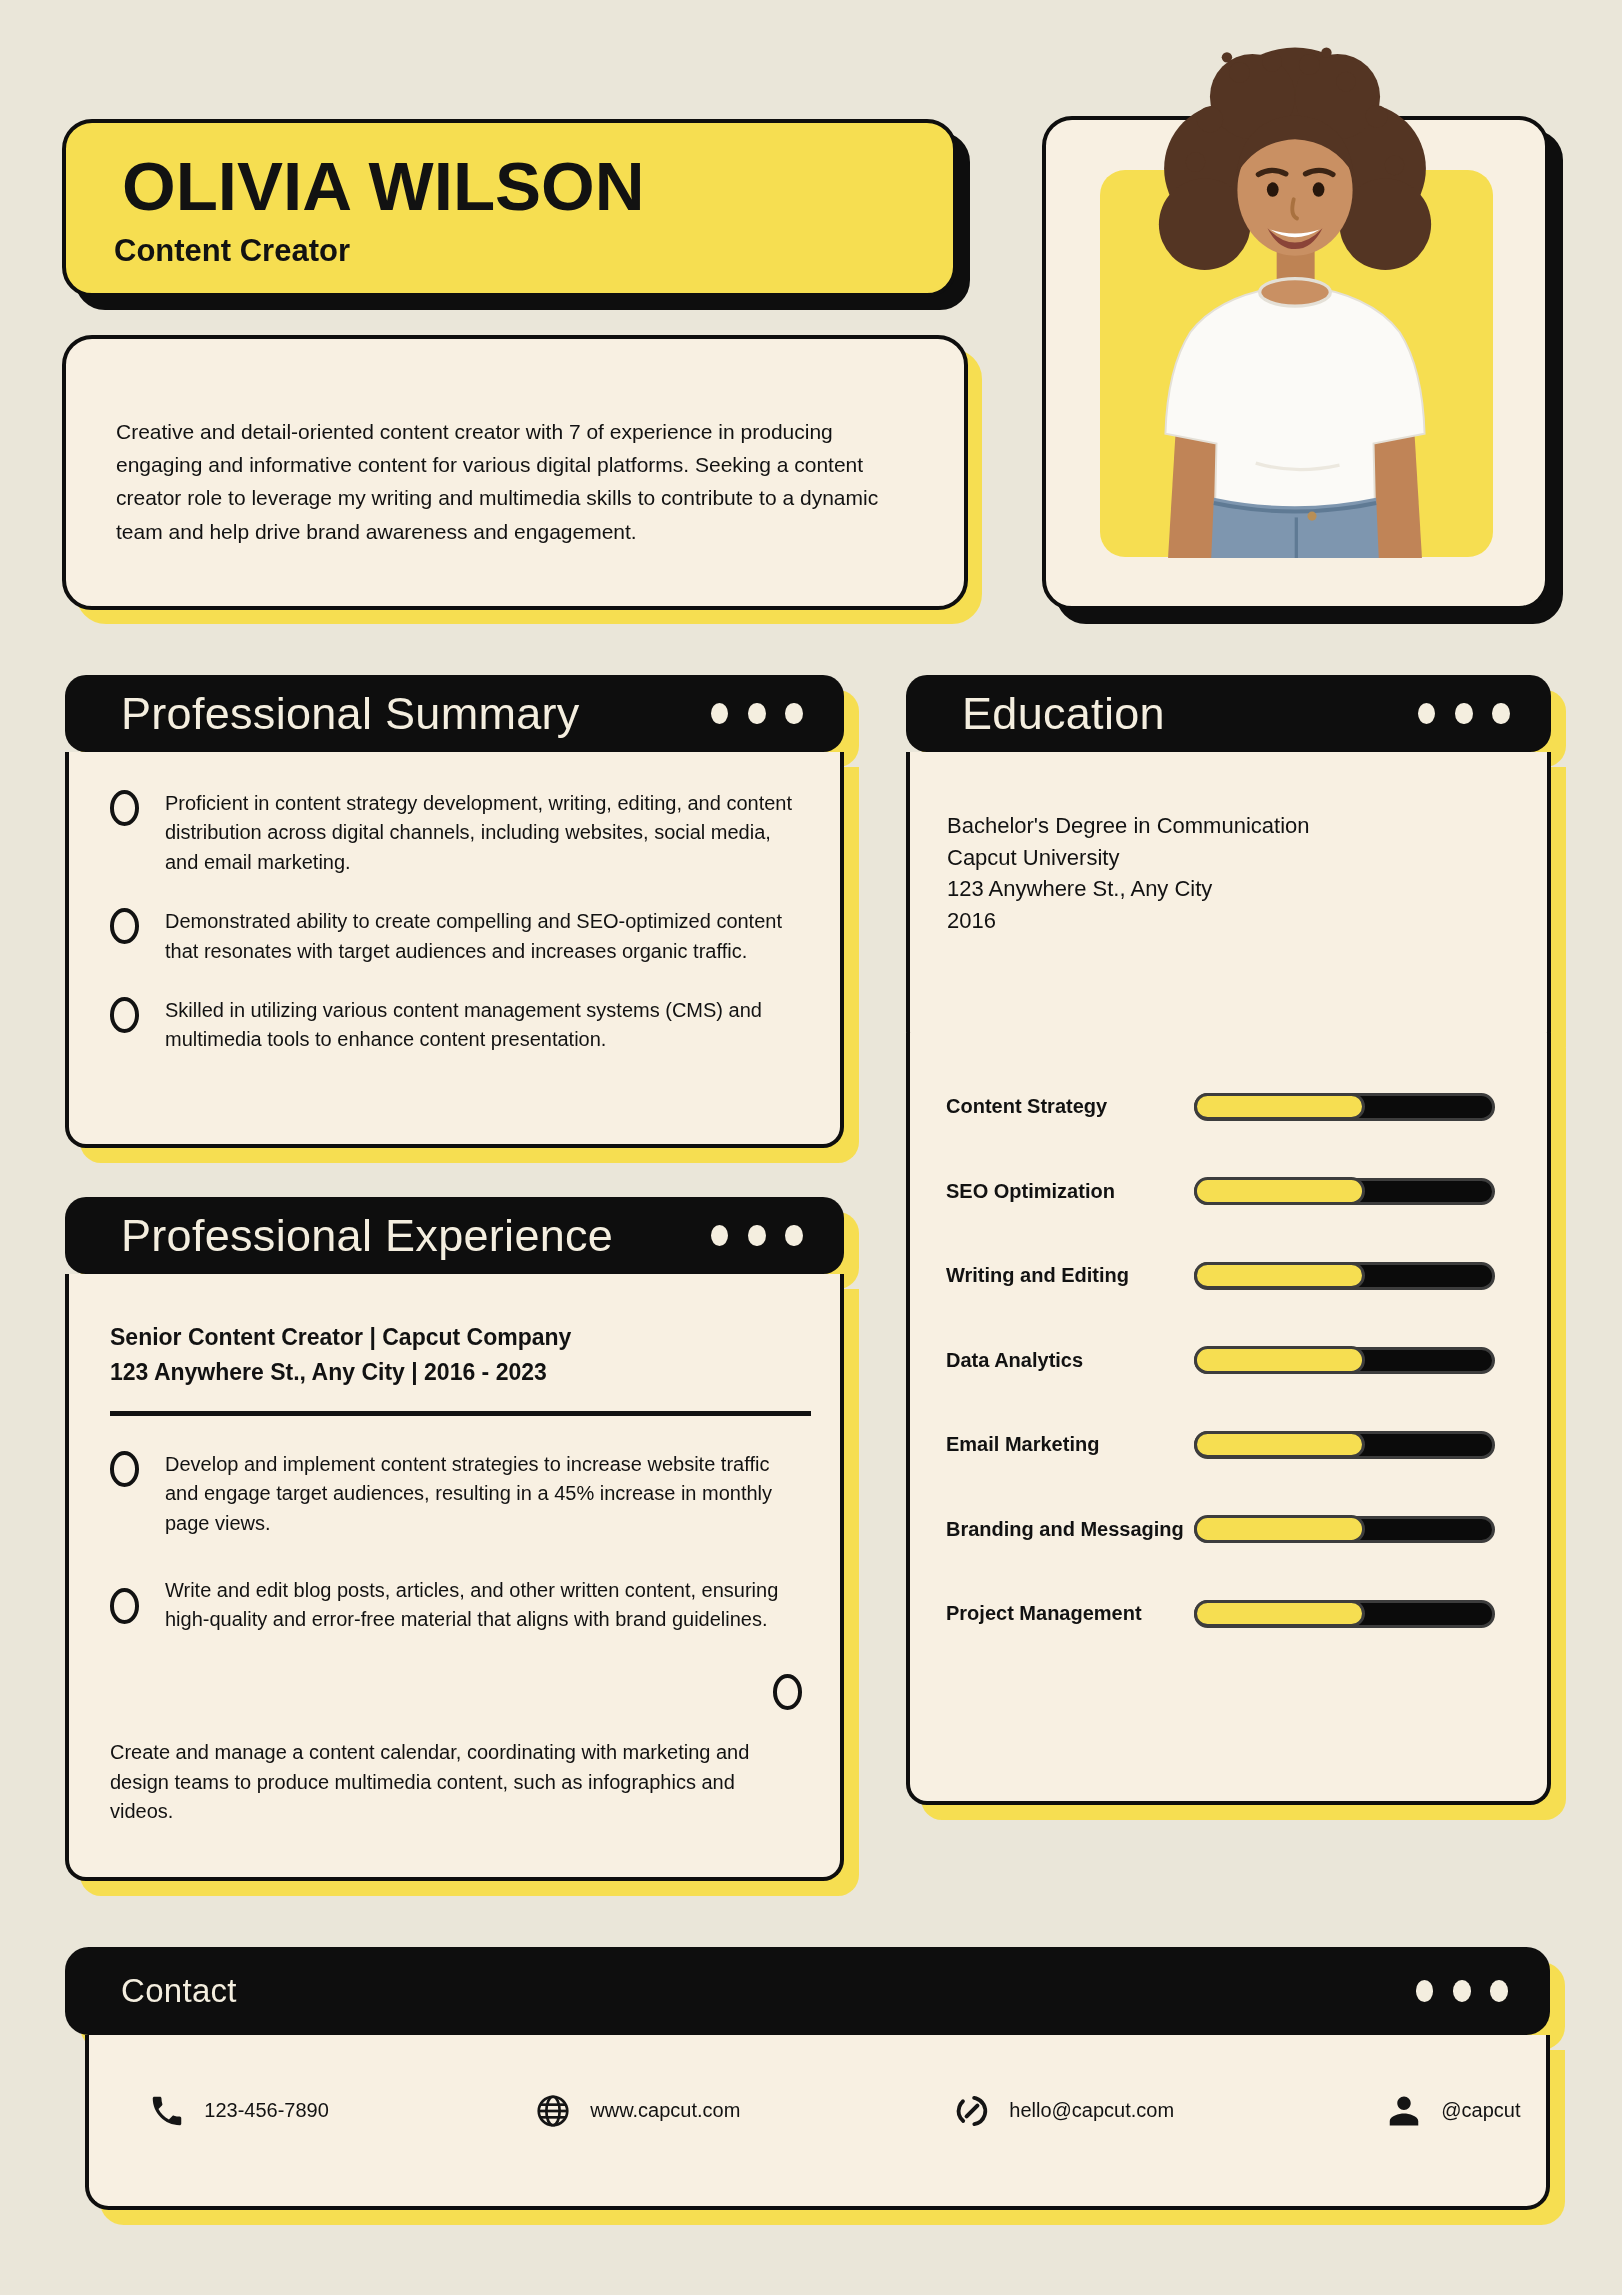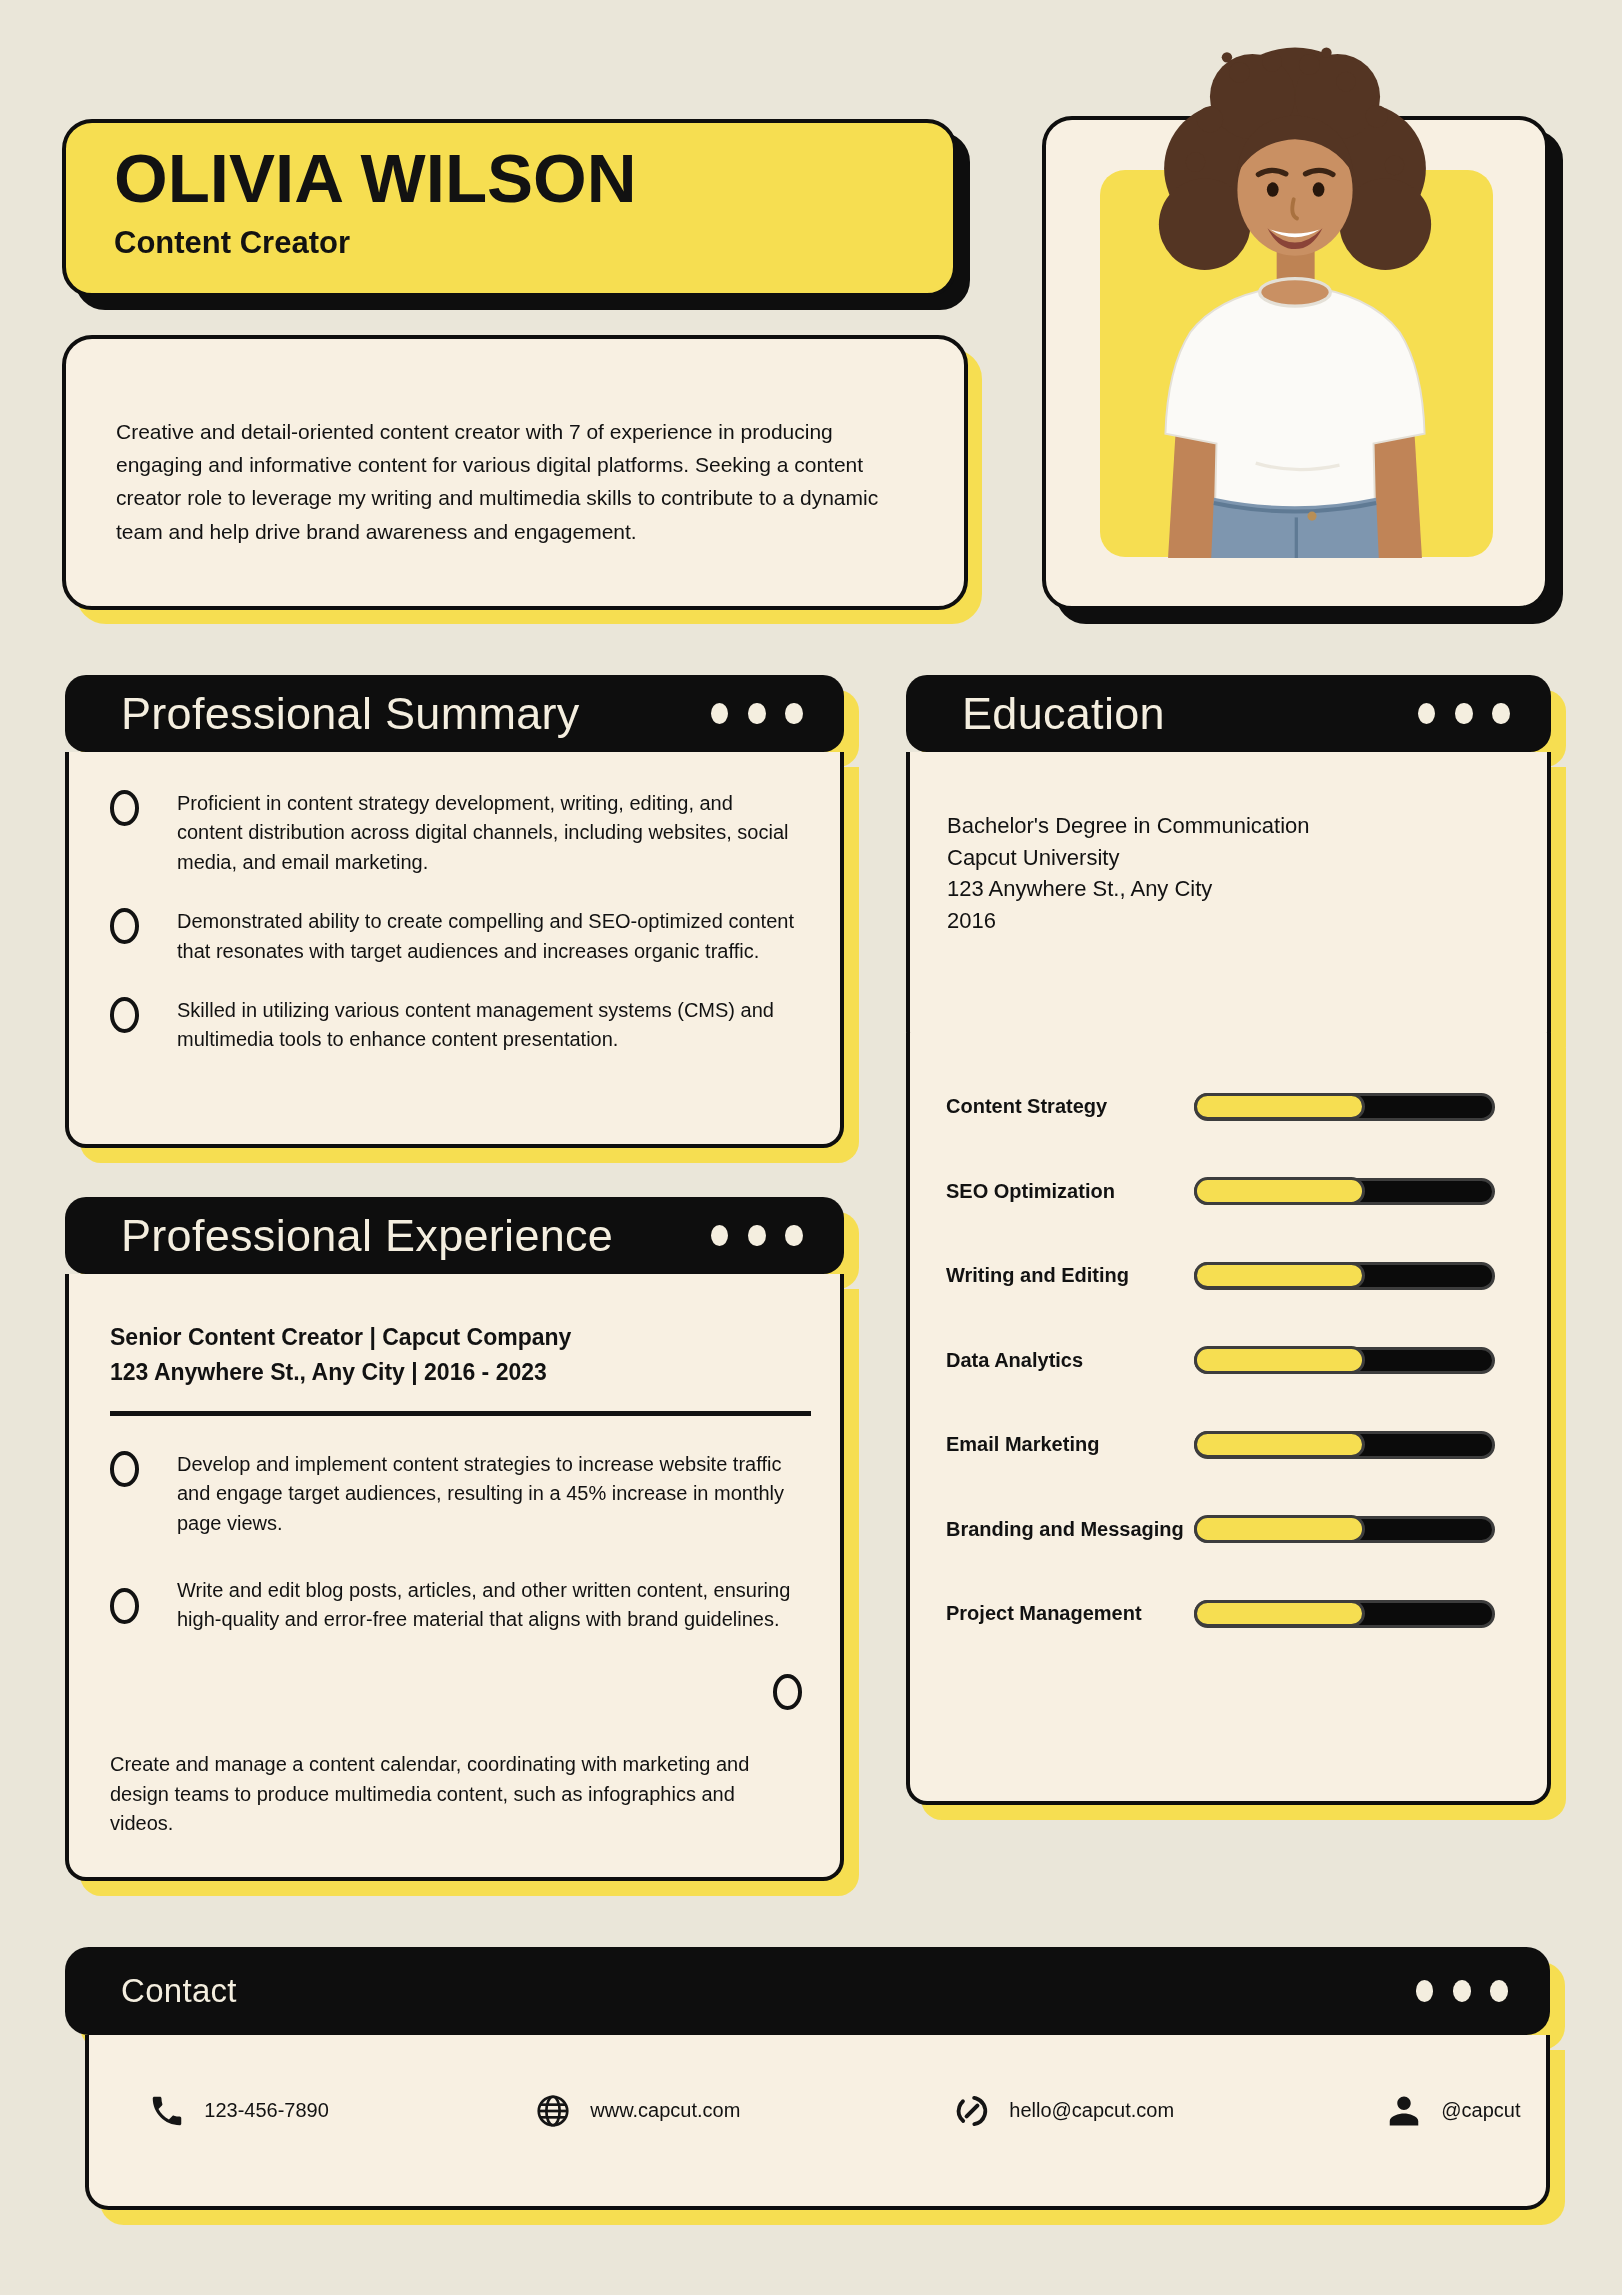--- a/index.html
+++ b/index.html
@@ -17,21 +17,21 @@
     font-family:"Liberation Sans",sans-serif;color:var(--ink);overflow:hidden;
   }
 
   
   .name-card{
     position:absolute;left:62px;top:119px;width:895px;height:178px;
     background:var(--yellow);border:4.6px solid var(--head-black);border-radius:30px;
     box-sizing:border-box;padding:17px 48px 0 48px;
     filter:drop-shadow(13px 13px 0 var(--head-black));
   }
-  .name-card h1{margin:0;font-size:69px;line-height:1.12;font-weight:700;letter-spacing:0;}
+  .name-card h1{margin:8px;font-size:69px;line-height:1.12;font-weight:700;letter-spacing:0;}
   .name-card .role{margin:7.9px 0 0;font-size:31px;font-weight:600;}
 
   
   .photo-card{position:absolute;left:1042px;top:116px;width:507px;height:494px;}
   .photo-frame{
     position:absolute;inset:0;background:var(--cream);
     border:4.6px solid var(--head-black);border-radius:30px;box-sizing:border-box;
     filter:drop-shadow(14.4px 14.4px 0 var(--head-black));
   }
   .photo-bg{position:absolute;left:58px;top:54px;width:393px;height:387px;background:var(--yellow);border-radius:25px;}
@@ -58,21 +58,21 @@
   .dot{width:17.7px;height:21.6px;border-radius:50%;background:var(--head-text);}
   .card-body{
     background:var(--cream);border:4.6px solid var(--head-black);border-top:none;
     border-radius:0 0 21px 21px;box-sizing:border-box;
   }
 
   
   .summary-card{left:65px;top:675px;width:779px;}
   .summary-card .card-body{height:396px;padding:37px 38px 0 41px;}
   ul.bullets{list-style:none;margin:0;padding:0;}
-  .bullet{display:flex;gap:38px;margin-bottom:30px;align-items:flex-start;}
+  .bullet{display:flex;gap:26px;margin-bottom:30px;align-items:flex-start;}
   .ring{flex:0 0 auto;width:21px;height:27.5px;border:4.6px solid var(--ink);border-radius:50%;background:transparent;margin-top:1.3px;box-sizing:content-box;}
   .bullet p{margin:0;font-size:20px;line-height:1.47;}
 
   
   .education-card{left:906px;top:675px;width:645px;}
   .education-card .card-body{height:301px;padding:58px 36px 0 37px;}
   .edu-line{margin:0;font-size:22px;line-height:1.44;}
 
   
   .skill-card{left:906px;top:1033px;width:645px;}

